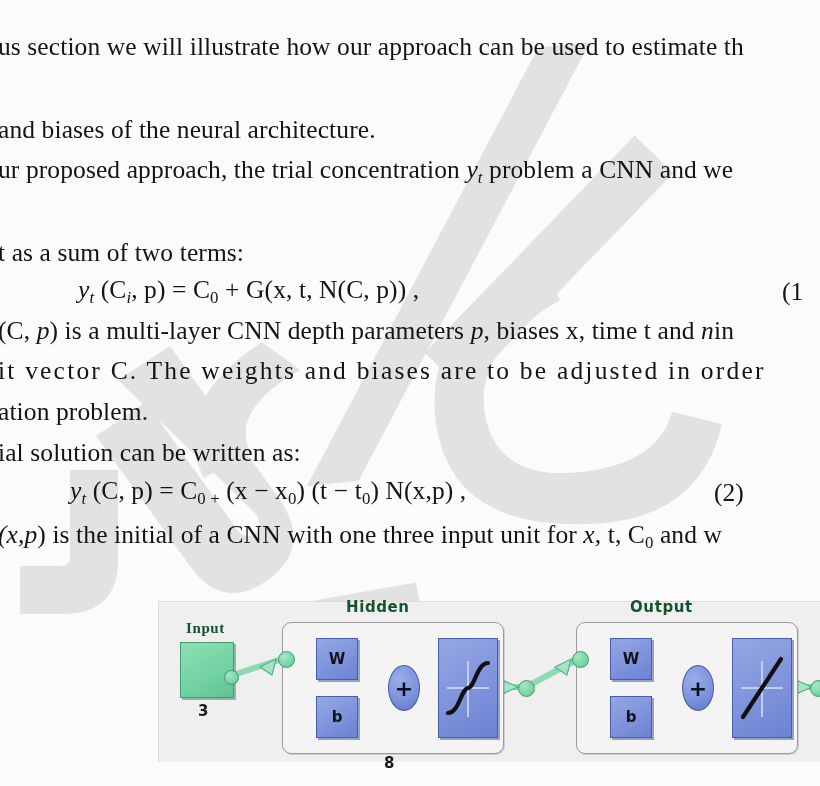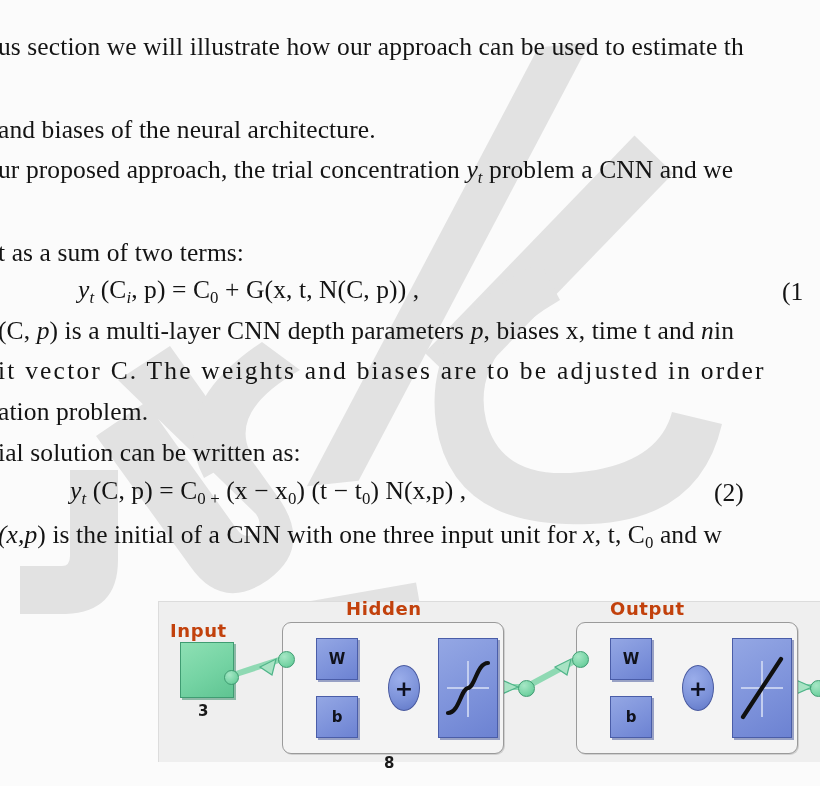--- a/index.html
+++ b/index.html
@@ -39,21 +39,21 @@
   #netpanel{
     position:absolute;left:8px;top:5px;
     width:662px;height:160px;
     background:#efefef;
     border-top:1px solid #dcdcdc;
     border-left:1px solid #dcdcdc;
   }
   .grp-label{
     position:absolute;
     font-family:"DejaVu Sans", sans-serif;
-    font-weight:bold;font-size:18px;color:#c2410c;
+    font-weight:bold;font-size:15px;color:#14532d;
     letter-spacing:.6px;
   }
   .cnt-label{
     position:absolute;
     font-family:"DejaVu Sans", sans-serif;
     font-weight:bold;font-size:15px;color:#1a1a1a;
     letter-spacing:.5px;
   }
   .layerbox{
     position:absolute;
@@ -207,21 +207,21 @@
     </g>
 
     <g fill="#a8e3c4" stroke="#4fb489" stroke-width="1.2">
       <path d="M 110 71 L 126 63 L 122 79 Z"></path>
       <path d="M 352 84 L 368 91 L 352 98 Z"></path>
       <path d="M 405 71 L 421 63 L 417 79 Z"></path>
       <path d="M 646 84 L 662 91 L 646 98 Z"></path>
     </g>
   </svg>
 
-  <div class="grp-label" style="left:20px;top:24px;">Input</div>
+  <div class="grp-label" style="left:36px;top:24px;font-family:Liberation Serif, serif;">Input</div>
   <div class="inputbox" style="left:30px;top:46px;width:52px;height:54px;"></div>
   <div class="dot" style="left:74px;top:74px;width:13px;height:13px;"></div>
   <div class="cnt-label" style="left:48px;top:106px;">3</div>
 
   <div class="grp-label" style="left:196px;top:2px;">Hidden</div>
   <div class="layerbox" style="left:132px;top:26px;width:220px;height:130px;"></div>
   <div class="dot" style="left:128px;top:55px;width:15px;height:15px;"></div>
 
   <div class="wb" style="left:166px;top:42px;width:40px;height:40px;">W</div>
   <div class="wb" style="left:166px;top:100px;width:40px;height:40px;">b</div>
@@ -232,21 +232,21 @@
     <svg viewBox="0 0 58 98" width="58" height="98">
       <line x1="8" y1="49" x2="50" y2="49" stroke="#c3cef0" stroke-width="2"></line>
       <line x1="29" y1="22" x2="29" y2="78" stroke="#c3cef0" stroke-width="2"></line>
       <path d="M 9 74 C 20 74 22 50 29 49 C 36 48 38 24 49 24" stroke="#101010" stroke-width="4.2" fill="none" stroke-linecap="round"></path>
     </svg>
   </div>
 
   <div class="dot" style="left:368px;top:84px;width:15px;height:15px;"></div>
   <div class="cnt-label" style="left:234px;top:158px;">8</div>
 
-  <div class="grp-label" style="left:460px;top:2px;">Output</div>
+  <div class="grp-label" style="left:480px;top:2px;">Output</div>
   <div class="layerbox" style="left:426px;top:26px;width:220px;height:130px;"></div>
   <div class="dot" style="left:422px;top:55px;width:15px;height:15px;"></div>
 
   <div class="wb" style="left:460px;top:42px;width:40px;height:40px;">W</div>
   <div class="wb" style="left:460px;top:100px;width:40px;height:40px;">b</div>
 
   <div class="sumnode" style="left:532px;top:69px;width:30px;height:44px;font-size:22px;">+</div>
 
   <div class="actblk" style="left:582px;top:42px;width:58px;height:98px;">
     <svg viewBox="0 0 58 98" width="58" height="98">

